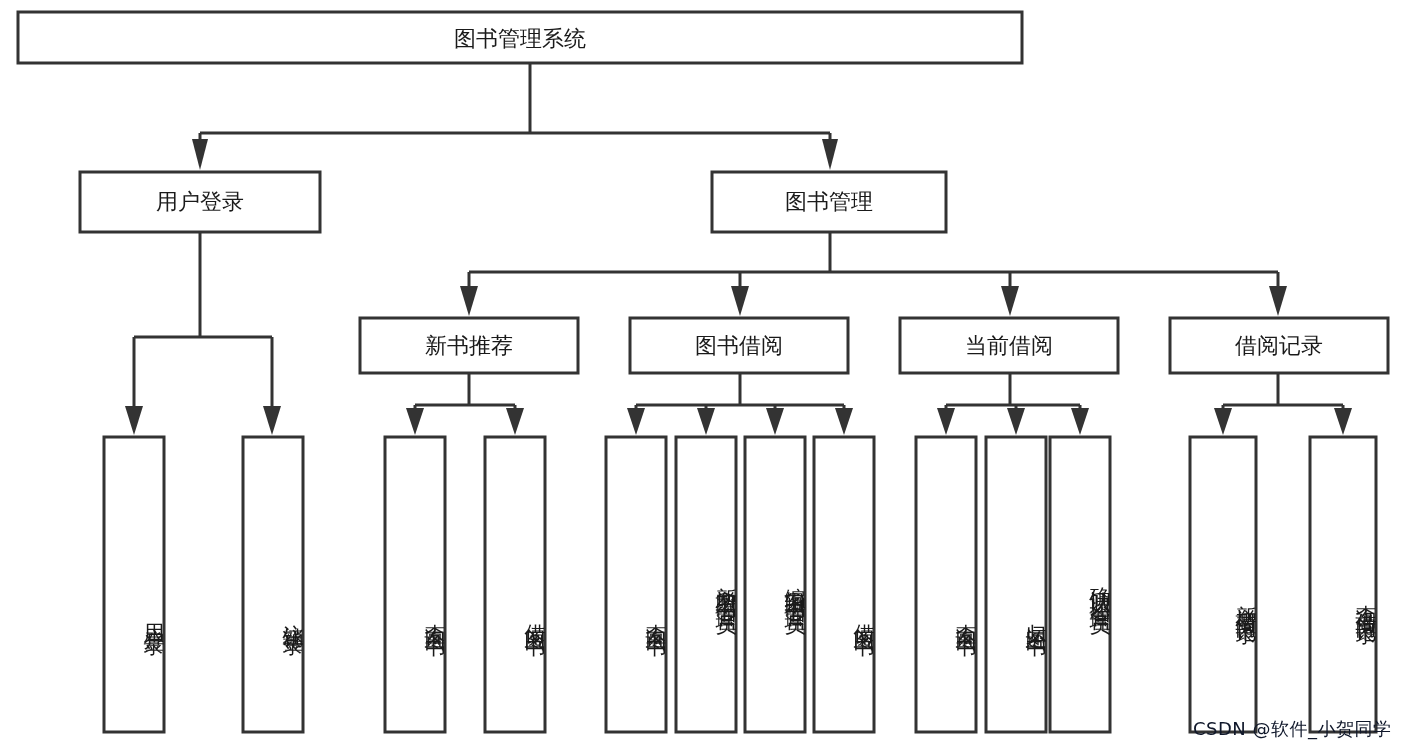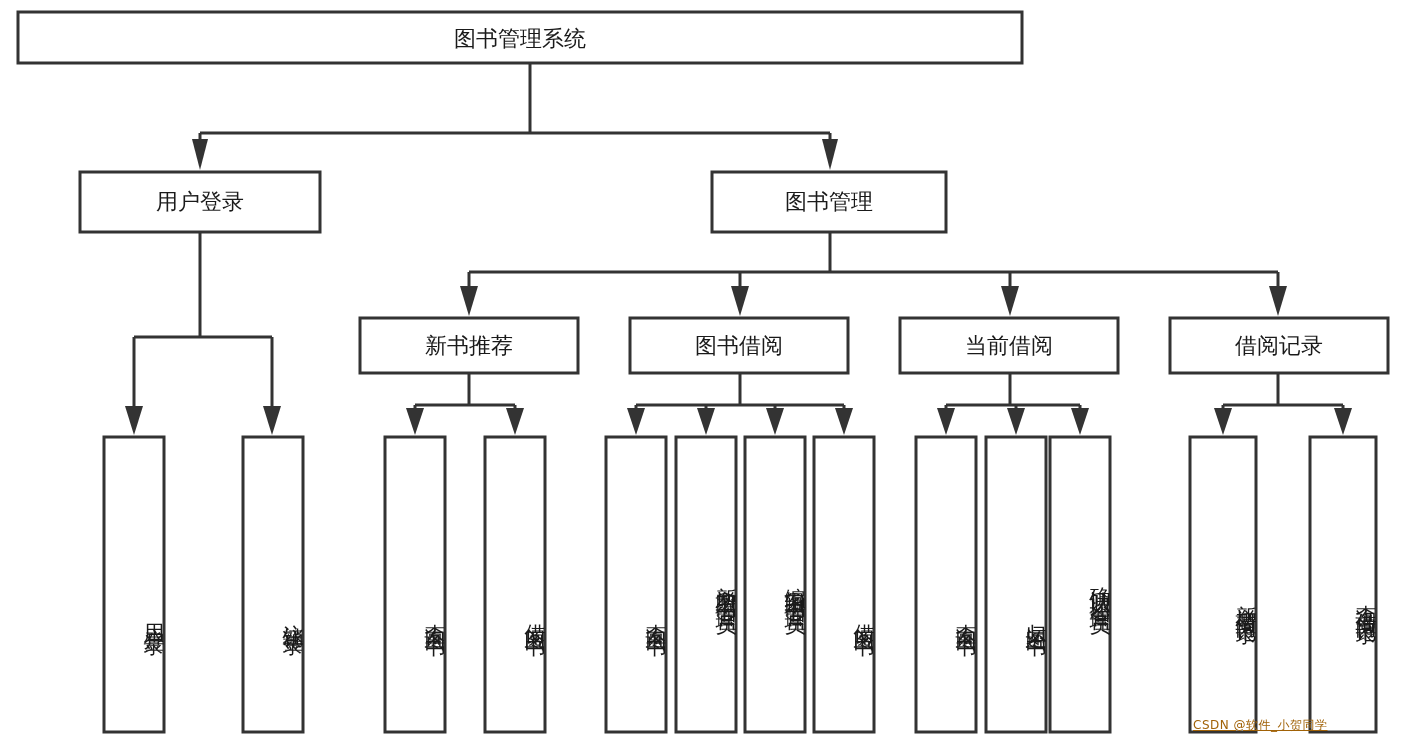--- a/index.html
+++ b/index.html
@@ -59,25 +59,24 @@
     display: flex;
     align-items: flex-start;
     justify-content: center;
     white-space: nowrap;
     pointer-events: none;
     user-select: none;
   }
   .watermark {
     position: absolute;
     font-family: "DejaVu Sans", "Liberation Sans", sans-serif;
-    font-size: 12px;
-    color: #a16207;
+    font-size: 18px;
+    color: #0f172a;
     white-space: nowrap;
     letter-spacing: 0.5px;
-    text-decoration: underline;
   }
 </style>
 </head>
 <body>
 
 <div id="diagram-root">
 
   <svg id="diagram-svg" viewBox="0 0 1405 747">
 
     <g>

